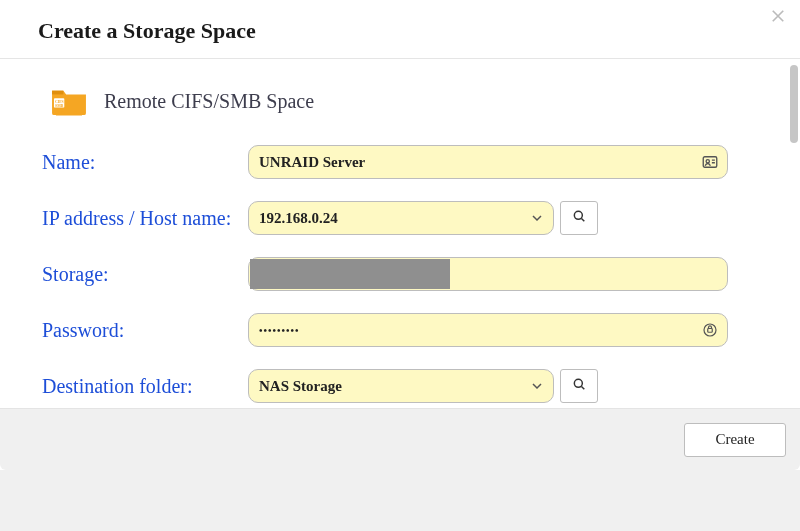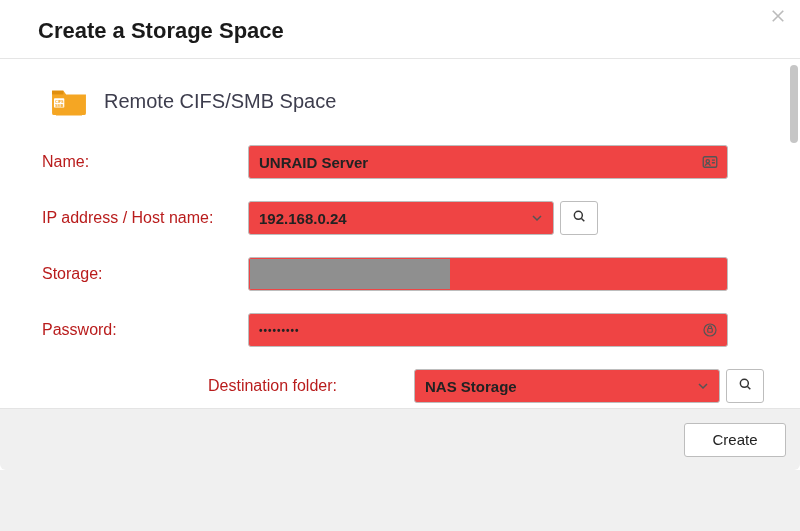--- a/index.html
+++ b/index.html
@@ -9,20 +9,21 @@
     font-family: "Helvetica Neue", Helvetica, Arial, sans-serif;
     background: #f0f0f0;
     overflow: hidden;
     color: #222;
   }
   .modal {
     position: relative;
     width: 800px;
     height: 470px;
     background: #fff;
+    font-family: Liberation Serif, serif;
   }
   
   .titlebar {
     padding: 18px 38px 14px 38px;
     font-size: 22px;
     font-weight: 700;
     border-bottom: 1px solid #e5e5e5;
     color: #1a1a1a;
   }
   .close-x {
@@ -74,38 +75,38 @@
   .form {
     margin-left: 0;
   }
   .row {
     display: flex;
     align-items: center;
     margin-bottom: 22px;
   }
   .label {
     width: 206px;
-    font-size: 16px;
-    color: #b91c1c;
+    font-size: 20px;
+    color: #1d4ed8;
     flex-shrink: 0;
   }
   .field-wrap {
     flex: 1;
     display: flex;
     align-items: stretch;
     gap: 6px;
     max-width: 480px;
   }
 
   .input {
     position: relative;
     flex: 1;
     border: 1px solid #bdbdbd;
-    border-radius: 3px;
-    background: #ef4444;
+    border-radius: 10px;
+    background: #fef9c3;
     height: 34px;
     display: flex;
     align-items: center;
     padding: 0 10px;
     font-size: 15px;
     font-weight: 600;
   }
   .input.combo { padding-right: 34px; }
   .input.wide { max-width: none; }
   .input-caret {
@@ -264,21 +265,21 @@
                 <svg viewBox="0 0 24 24" fill="none" stroke="currentColor" stroke-width="1.6">
                   <circle cx="12" cy="12" r="8"></circle>
                   <rect x="9" y="10" width="6" height="5" rx="1"></rect>
                   <path d="M10 10v-1.5a2 2 0 0 1 4 0V10"></path>
                 </svg>
               </span>
             </div>
           </div>
         </div>
 
-        <div class="row" style="margin-bottom:10px;justify-content:flex-end;">
+        <div class="row" style="margin-bottom:10px;">
           <div class="label">Destination folder:</div>
           <div class="field-wrap" style="max-width: 350px;">
             <div class="input combo" style="flex:1">
               <span>NAS Storage</span>
               <span class="input-caret">
                 <svg viewBox="0 0 24 24" fill="none" stroke="currentColor" stroke-width="2.2">
                     <path d="M6 9l6 6 6-6"></path>
                   </svg>
               </span>
             </div>

